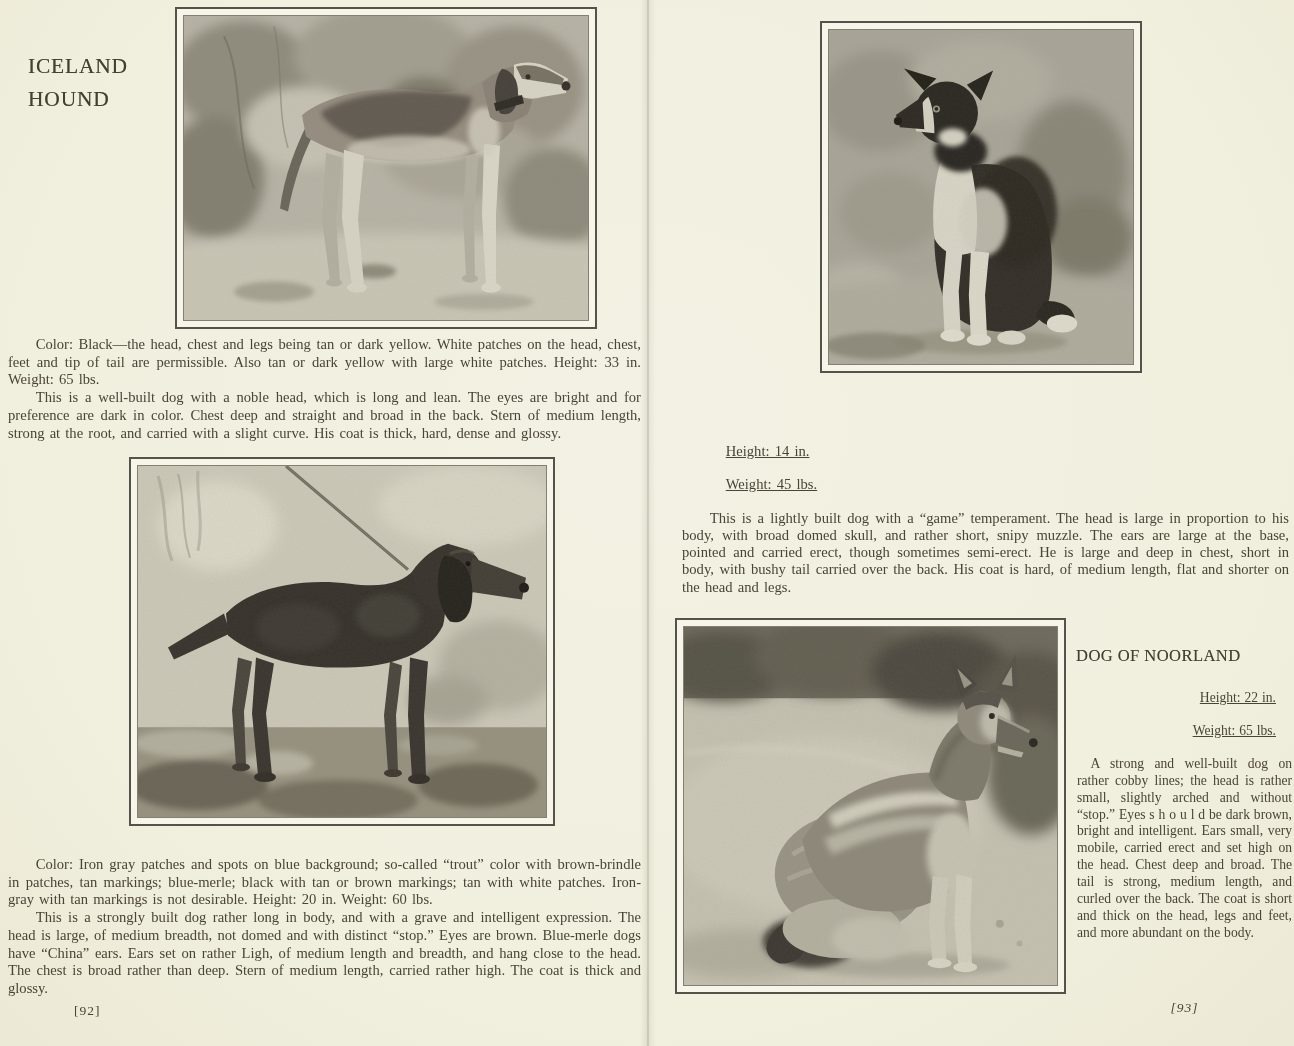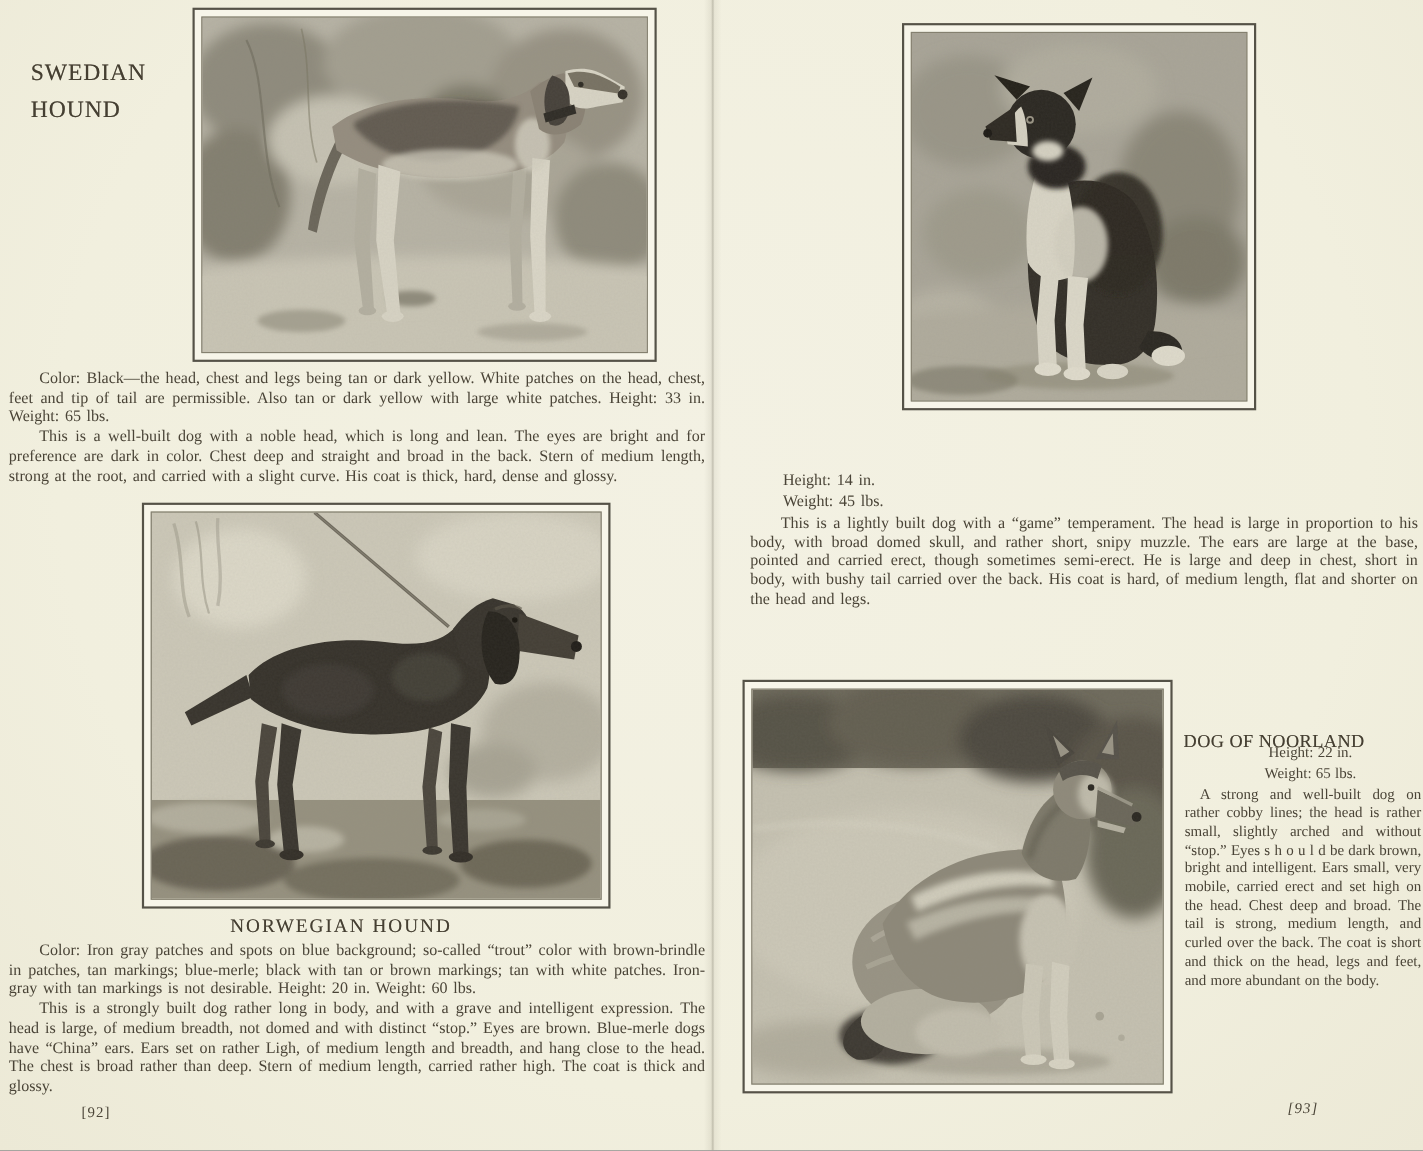--- a/index.html
+++ b/index.html
@@ -29,50 +29,50 @@
     position:absolute;left:28px;top:50px;
     font-size:21.5px;line-height:33px;letter-spacing:0.8px;color:#453f32;
     text-shadow:0 0 0.5px rgba(69,63,50,0.55);
   }
   .body-text{position:absolute;word-spacing:1.5px;}
   .body-text p{margin:0;text-indent:1.9em;text-align:justify;}
   .tb-left{left:8px;width:633px;font-size:14.6px;line-height:17.7px;}
   #tb1{top:336px;}
   #tb2{top:856px;}
   #tb3{left:682px;top:427px;width:607px;font-size:14.6px;line-height:17.3px;}
-  .spec-line{margin:2px;text-indent:1.9em;}
+  .spec-line{margin:16px;text-indent:1.9em;text-decoration:underline;}
   .caption{
     position:absolute;text-align:center;color:#453f32;
     font-size:17.5px;letter-spacing:1.8px;
     text-shadow:0 0 0.5px rgba(69,63,50,0.5);
   }
   #caption-norwegian{left:20px;top:831px;width:580px;}
   #caption-iceland{left:682px;top:389px;width:606px;}
   #noorland-heading{
-    position:absolute;left:1076px;top:664px;width:218px;
+    position:absolute;left:1076px;top:646px;width:218px;
     font-size:16.6px;letter-spacing:0.4px;color:#453f32;white-space:nowrap;
     text-shadow:0 0 0.5px rgba(69,63,50,0.5);
   }
   #noorland-text{
     position:absolute;left:1077px;top:674px;width:215px;
     font-size:13.6px;line-height:16.9px;word-spacing:0.5px;
   }
   #noorland-text p{margin:0;text-indent:1em;text-align:justify;}
-  #noorland-text .spec-line{text-indent:1em;text-align:center;}
+  #noorland-text .spec-line{text-indent:1em;text-align:right;}
   .page-number{position:absolute;font-size:13.5px;letter-spacing:1px;color:#4a4437;}
   #page-92{left:74px;top:1003px;}
   #page-93{left:1077px;top:1000px;width:215px;text-align:center;font-style:italic;}
 </style>
 </head>
 <body>
 
 <div id="spread">
 
   <div class="breed-heading">
-    <div>SWEDIAN</div>
+    <div>ICELAND</div>
     <div>HOUND</div>
   </div>
 
   <figure class="photo" style="left:175px;top:7px;width:422px;height:322px;">
     <div class="photo-inner">
       <svg viewBox="0 0 404 300" preserveAspectRatio="none">
         <defs>
           <filter id="b1s" x="-60%" y="-60%" width="220%" height="220%">
               <feGaussianBlur stdDeviation="6"></feGaussianBlur>
             </filter>
@@ -187,21 +187,20 @@
         <path d="M334,92 L388,112 L384,134 L332,126 Z" fill="#443f36"></path>
         <circle cx="386" cy="122" r="5" fill="#211e19"></circle>
         <path d="M312,88 C320,84 330,84 336,88" stroke="#5a5547" stroke-width="3" fill="none" opacity="0.6"></path>
         <path d="M306,90 C296,108 298,140 312,156 C328,160 336,146 334,120 C332,100 320,90 306,90 Z" fill="#27241e"></path>
         <circle cx="330" cy="98" r="2.5" fill="#18150f"></circle>
         <rect width="408" height="352" filter="url(#n2)" opacity="0.5"></rect>
       </svg>
     </div>
   </figure>
 
-  <div id="caption-norwegian" class="caption">NORWEGIAN HOUND</div>
 
   <div id="tb2" class="body-text tb-left">
     <p>Color: Iron gray patches and spots on blue background; so-called “trout” color with brown-brindle in patches, tan markings; blue-merle; black with tan or brown markings; tan with white patches. Iron-gray with tan markings is not desirable. Height: 20 in. Weight: 60 lbs.</p>
     <p>This is a strongly built dog rather long in body, and with a grave and intelligent expression. The head is large, of medium breadth, not domed and with distinct “stop.” Eyes are brown. Blue-merle dogs have “China” ears. Ears set on rather Ligh, of medium length and breadth, and hang close to the head. The chest is broad rather than deep. Stern of medium length, carried rather high. The coat is thick and glossy.</p>
   </div>
 
   <div id="page-92" class="page-number">[92]</div>
 
   <div class="gutter"></div>
 

